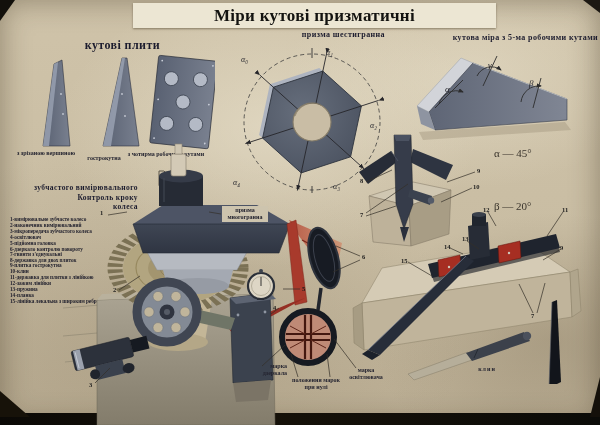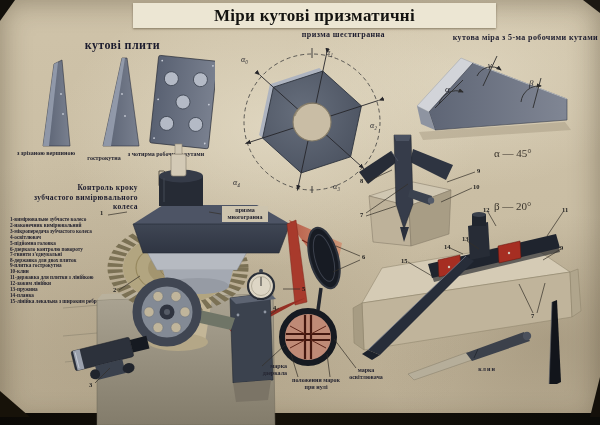--- a/index.html
+++ b/index.html
@@ -198,22 +198,22 @@
       <line x1="130" y1="137" x2="126" y2="146" stroke="#262b33" stroke-width="1"></line>
     </g>
     <g>
       <polygon points="204,90 209,88 213,170 201,176" fill="#12151b"></polygon>
       <line x1="204" y1="90" x2="201" y2="176" stroke="#5a5f6a" stroke-width="0.6"></line>
     </g>
   </svg>
   <div class="tinylbl" style="left:462px;top:366px;width:50px;letter-spacing:1px;">клин</div>
 
   <div class="abs hdr" style="left:10px;top:183px;width:128px;font-size:7.5px;line-height:9.5px;">
+    <div>зубчастого вимірювального</div>
     <div>Контроль кроку</div>
-    <div>зубчастого вимірювального</div>
     <div>колеса</div>
   </div>
   <div id="gear-list" class="abs">
     <div>1-вимірювальне зубчасте колесо</div>
     <div>2-наконечник вимірювальний</div>
     <div>3-мікропередача зубчастого колеса</div>
     <div>4-освітлювач</div>
     <div>5-підйомна головка</div>
     <div>6-дзеркало контролю повороту</div>
     <div>7-гвинти з'єднувальні</div>

